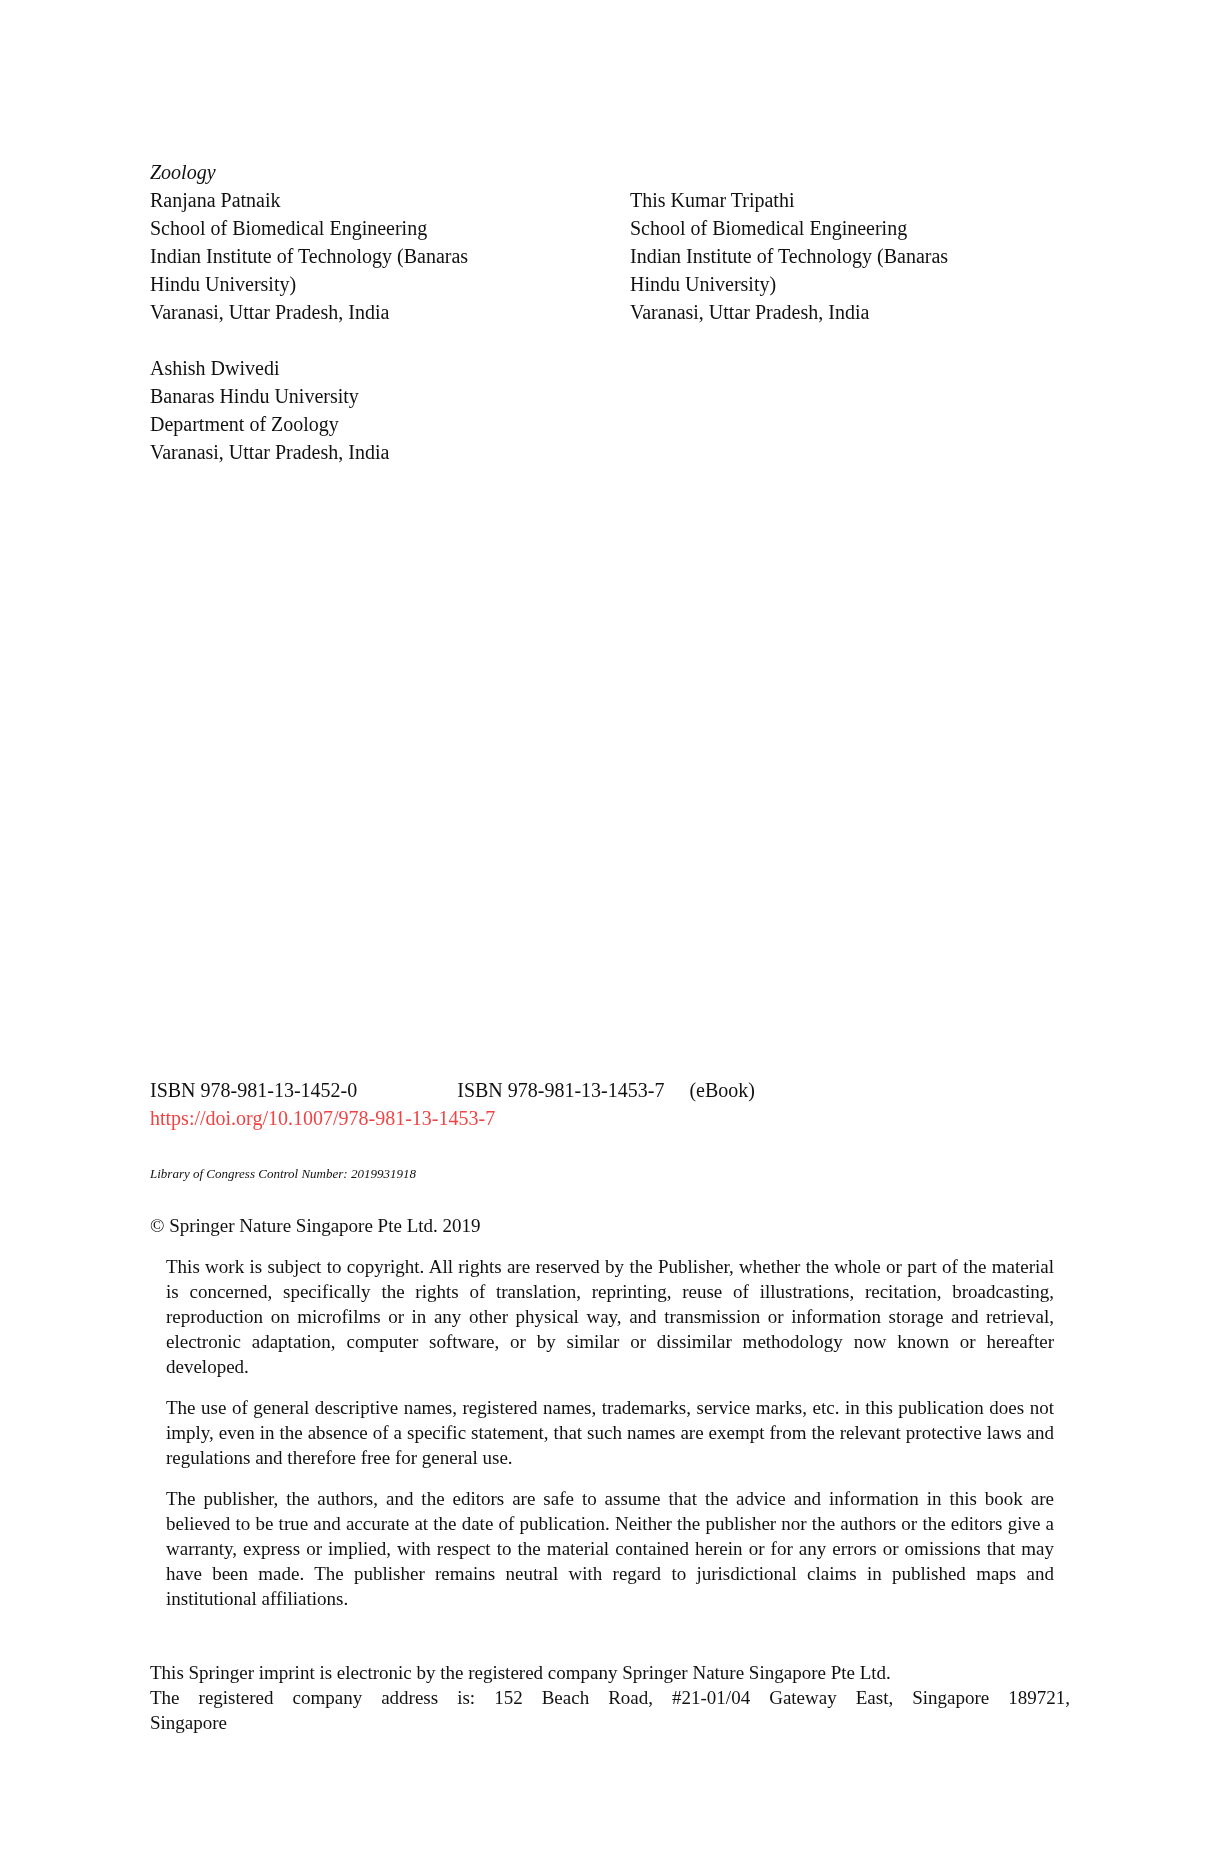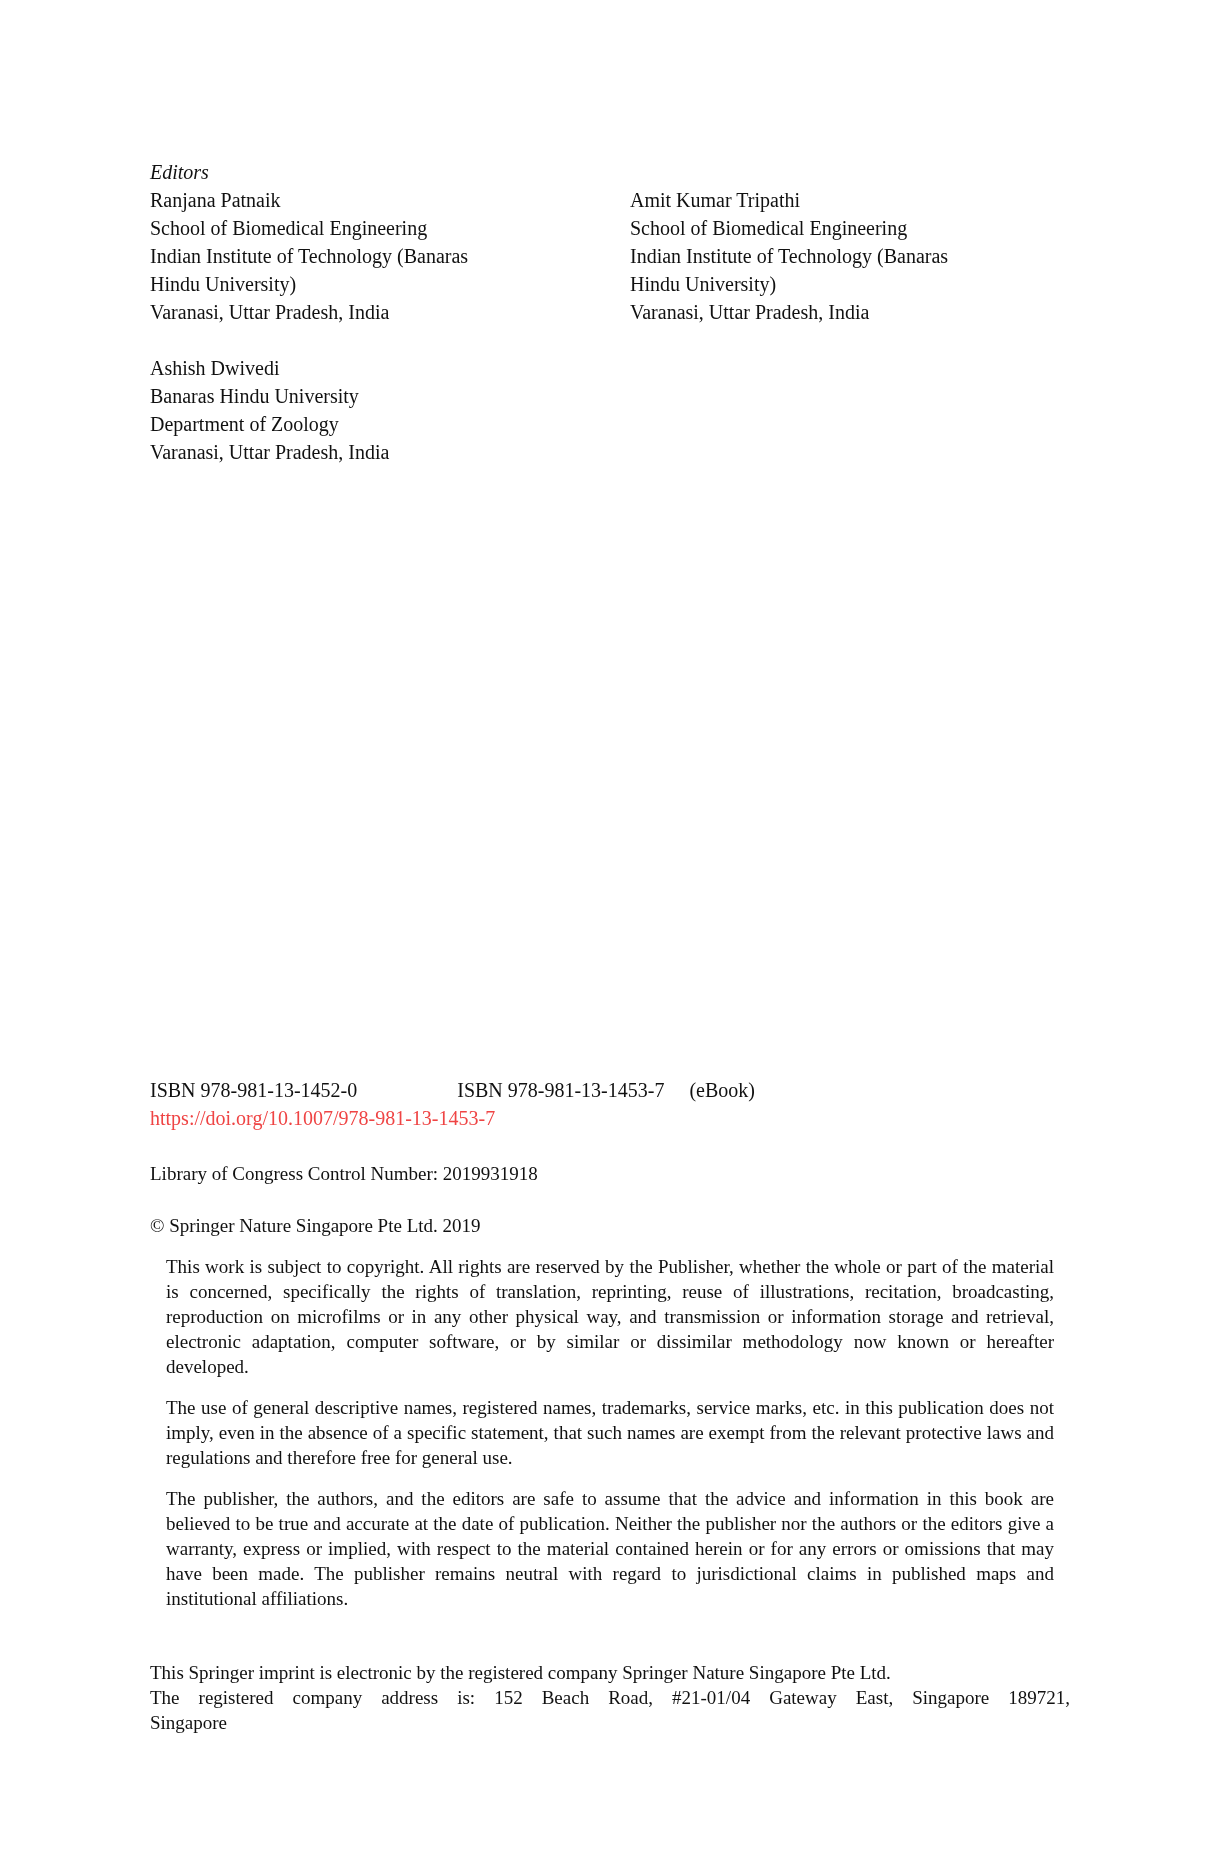--- a/index.html
+++ b/index.html
@@ -36,21 +36,21 @@
     left: 150px;
     top: 1076px;
     width: 920px;
   }
   .isbn-row { font-size: 20px; line-height: 28px; white-space: nowrap; }
   .isbn-ebook { margin-left: 100px; }
   .ebook-label { margin-left: 25px; }
   .doi-line { font-size: 20px; line-height: 28px; }
   .doi-link { color: #1b1ce6; text-decoration: none; cursor: pointer; }
   .spacer-a { height: 28px; }
-  .lccn-line { font-size: 19px; line-height: 28px; }
+  .lccn-line { font-size: 13px; line-height: 28px; font-style: italic; }
   .spacer-b { height: 25px; }
   .copyright-notice { font-size: 19px; line-height: 25px; }
   .legal-para {
     font-size: 19px;
     line-height: 25px;
     text-align: justify;
     margin: 16px;
   }
   .spacer-c { height: 33px; }
   .imprint-line { font-size: 19px; line-height: 25px; }
@@ -58,32 +58,32 @@
     text-align: justify;
     text-align-last: justify;
   }
 </style>
 </head>
 <body>
 
 <div id="page">
 
   <div id="editors">
-    <div class="editors-heading">Editors</div>
+    <div class="editors-heading">Zoology</div>
 
     <div class="editor-row">
       <div class="editor-block col1">
         <div class="line">Ranjana Patnaik</div>
         <div class="line">School of Biomedical Engineering</div>
         <div class="line">Indian Institute of Technology (Banaras</div>
         <div class="line">Hindu University)</div>
         <div class="line">Varanasi, Uttar Pradesh, India</div>
       </div>
       <div class="editor-block col2">
-        <div class="line">Amit Kumar Tripathi</div>
+        <div class="line">This Kumar Tripathi</div>
         <div class="line">School of Biomedical Engineering</div>
         <div class="line">Indian Institute of Technology (Banaras</div>
         <div class="line">Hindu University)</div>
         <div class="line">Varanasi, Uttar Pradesh, India</div>
       </div>
     </div>
 
     <div class="editor-block second-row">
       <div class="line">Ashish Dwivedi</div>
       <div class="line">Banaras Hindu University</div>

